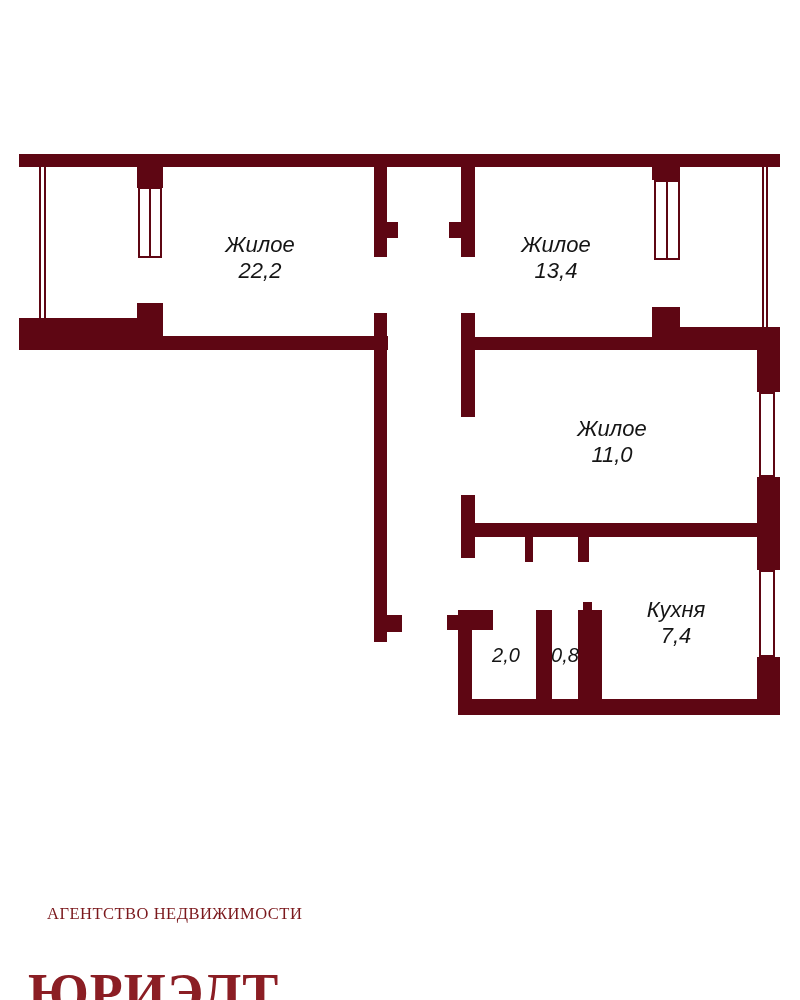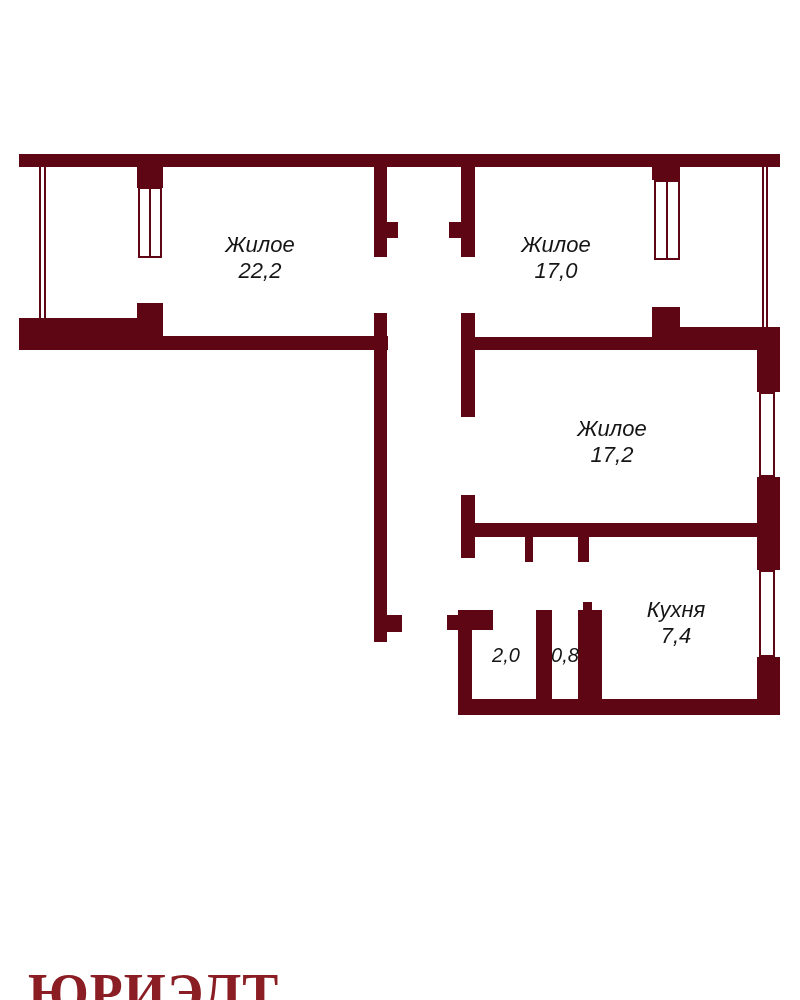--- a/index.html
+++ b/index.html
@@ -111,31 +111,32 @@
         <div class="mullion"></div>
       </div>
       <div class="window-symbol" style="left: 759px; top: 392px; width: 16px; height: 85px;"></div>
       <div class="window-symbol" style="left: 759px; top: 570px; width: 16px; height: 87px;"></div>
       <div class="room-label" style="left: 260px; top: 258px;">
         <span class="nm">Жилое</span>
         <span class="ar">22,2</span>
       </div>
       <div class="room-label" style="left: 556px; top: 258px;">
         <span class="nm">Жилое</span>
-        <span class="ar">17,0</span>
+        <span class="ar">13,4</span>
       </div>
       <div class="room-label" style="left: 612px; top: 442px;">
         <span class="nm">Жилое</span>
-        <span class="ar">17,2</span>
+        <span class="ar">11,0</span>
       </div>
       <div class="room-label" style="left: 676px; top: 623px;">
         <span class="nm">Кухня</span>
         <span class="ar">7,4</span>
       </div>
       <div class="room-label small" style="left: 506px; top: 656px; text-align: center;">
         <span class="ar">2,0</span>
       </div>
       <div class="room-label small" style="left: 565px; top: 656px;">
         <span class="ar">0,8</span>
       </div>
     </div>
+  <div class="logo-small">АГЕНТСТВО НЕДВИЖИМОСТИ</div>
   <div class="logo-large">ЮРИЭЛТ</div>
 </div>
 
 </body></html>

